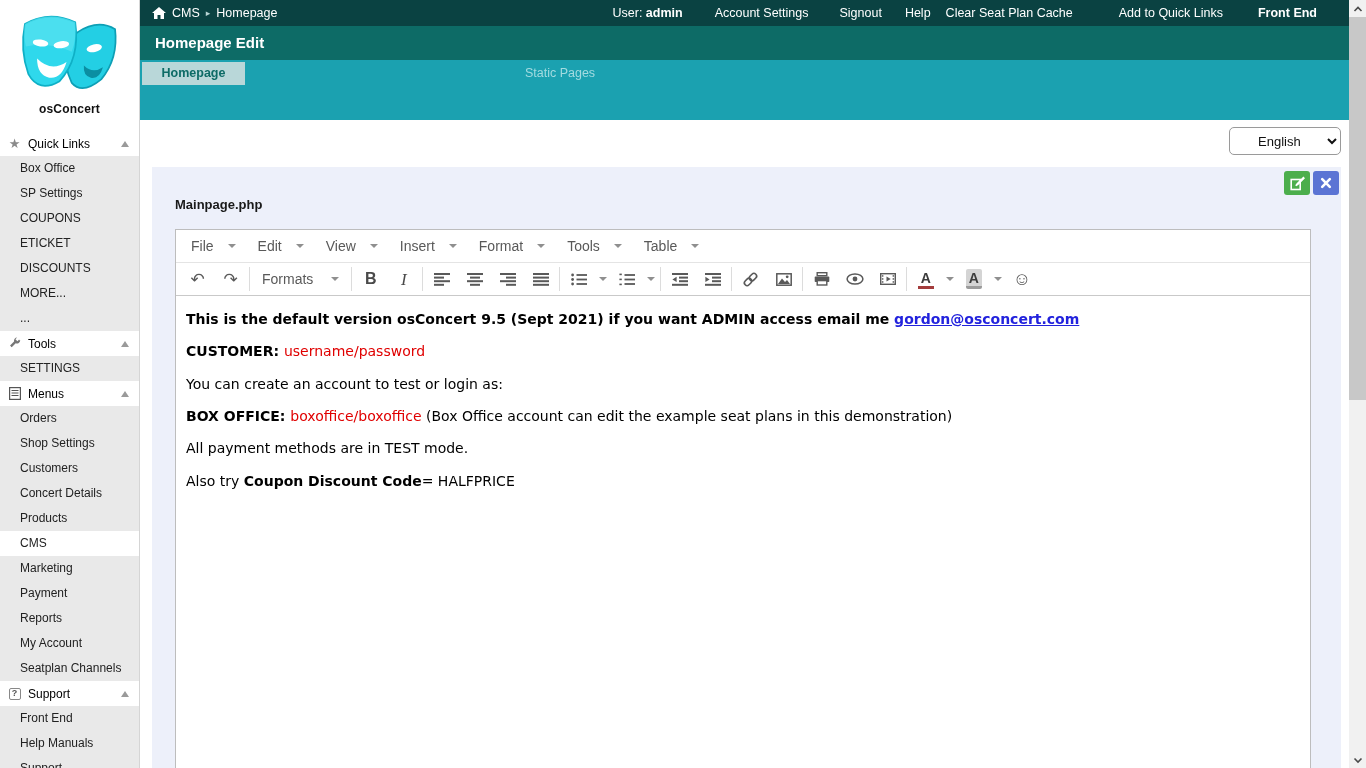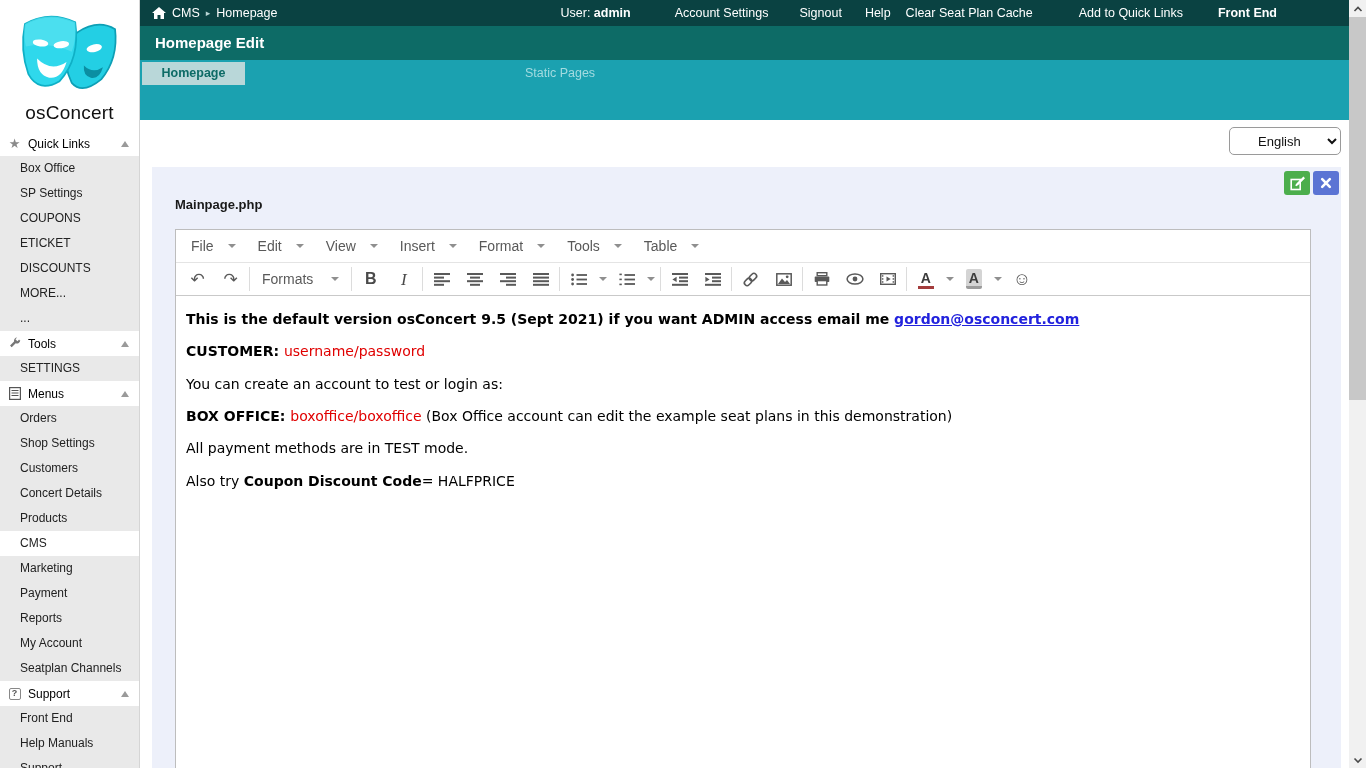--- a/index.html
+++ b/index.html
@@ -10,34 +10,34 @@
   }
   *{box-sizing:border-box;margin:0;padding:0}
   html,body{width:1366px;height:768px;overflow:hidden;background:#fff;
     font-family:"Liberation Sans",sans-serif;}
   #screen{position:absolute;top:0;left:0;width:1366px;height:768px;overflow:hidden;background:#fff}
 
   
   #sidebar{position:absolute;left:0;top:0;width:140px;height:768px;background:#fff;border-right:1px solid #d5d5d5}
   #logo{height:131px;text-align:center;padding-top:6px}
   #logo svg{display:block;margin:2px auto 0}
-  #logo-text{font-size:19px;font-weight:normal;color:#111;letter-spacing:.2px;margin-top:-2px}
+  #logo-text{font-size:12px;font-weight:bold;color:#111;letter-spacing:.2px;margin-top:-2px}
   .sb-head{height:25px;display:flex;align-items:center;background:#fff;padding-left:6px;cursor:pointer}
   .sb-head .sb-ico{width:17px;display:inline-flex;justify-content:center;color:#8a8a8a;font-size:13px;line-height:1}
   .sb-head .sb-title{font-size:12px;color:#000000;margin-left:5px;flex:1}
   .tri-up{width:0;height:0;border-left:4px solid transparent;border-right:4px solid transparent;border-bottom:6px solid #9a9a9a;margin-right:10px}
   .sb-item{height:25px;line-height:25px;background:var(--sbitem);padding-left:20px;font-size:12px;color:#222;cursor:pointer;white-space:nowrap}
   .sb-item.active{background:#fff}
   .help-box{width:12px;height:12px;border:1px solid #888;border-radius:2px;font-size:9px;font-weight:bold;color:#555;display:inline-flex;align-items:center;justify-content:center}
 
   
   #topbar{position:absolute;left:140px;top:0;width:1209px;height:26px;background:var(--topbar);display:flex;align-items:center;color:#fff;font-size:12.5px}
   #breadcrumb{display:flex;align-items:center;padding-left:12px;gap:6px}
   #breadcrumb .bc-sep{color:#b8d4d4;font-size:9px}
-  #topbar-right{margin-left:auto;display:flex;align-items:flex-start;padding-right:72px}
+  #topbar-right{margin-left:auto;display:flex;align-items:flex-start;padding-right:32px}
   #topbar-right .tb-link{cursor:pointer;white-space:nowrap}
   #pageheader{position:absolute;left:140px;top:26px;width:1209px;height:42px;background:var(--header);color:#fff;font-size:15px;font-weight:bold;line-height:34px;padding-left:15px}
   #tabstrip{position:absolute;left:140px;top:60px;width:1209px;height:60px;background:var(--tabstrip)}
   #tab-active{position:absolute;left:2px;top:2px;width:103px;height:23px;line-height:23px;text-align:center;background:var(--activetab-bg);color:var(--activetab-fg);font-size:12.5px;font-weight:700;cursor:pointer}
   #tab-static{position:absolute;left:245px;top:2px;width:350px;height:23px;line-height:23px;text-align:center;color:var(--inactivetab-fg);font-size:12.5px;cursor:pointer}
 
   
   #main{position:absolute;left:140px;top:120px;width:1209px;height:648px;background:#fff}
   #lang-select{position:absolute;top:7px;right:8px;width:112px;height:28px;border:1px solid #9a9a9a;border-radius:5px;background:#fff;font-size:13px;font-family:"Liberation Sans",sans-serif;padding-left:24px;color:#111}
   #panel{position:absolute;left:12px;top:47px;width:1189px;bottom:-20px;background:var(--panel)}
@@ -160,21 +160,21 @@
     <div id="breadcrumb">
       <svg width="14" height="12" viewBox="0 0 14 12">
           <path d="M7 0 L14 6 H12 V12 H8.5 V8 H5.5 V12 H2 V6 H0 Z" fill="#fff"></path>
         </svg>
       <span>CMS</span>
       <span class="bc-sep">▸</span>
       <span>Homepage</span>
     </div>
     <div id="topbar-right">
       <span><span>User:</span>&nbsp;<b>admin</b></span>
-      <span class="tb-link" style="margin-left:44px">Account Settings</span>
+      <span class="tb-link" style="margin-left:32px">Account Settings</span>
       <span class="tb-link" style="margin-left:31px">Signout</span>
       <span class="tb-link" style="margin-left:23px">Help</span>
       <span class="tb-link" style="margin-left:15px">Clear Seat Plan Cache</span>
       <span class="tb-link" style="margin-left:46px">Add to Quick Links</span>
       <span class="tb-link" style="margin-left:35px;font-weight:bold">Front End</span>
     </div>
   </header>
 
   <div id="pageheader">Homepage Edit</div>
   <div id="tabstrip">

